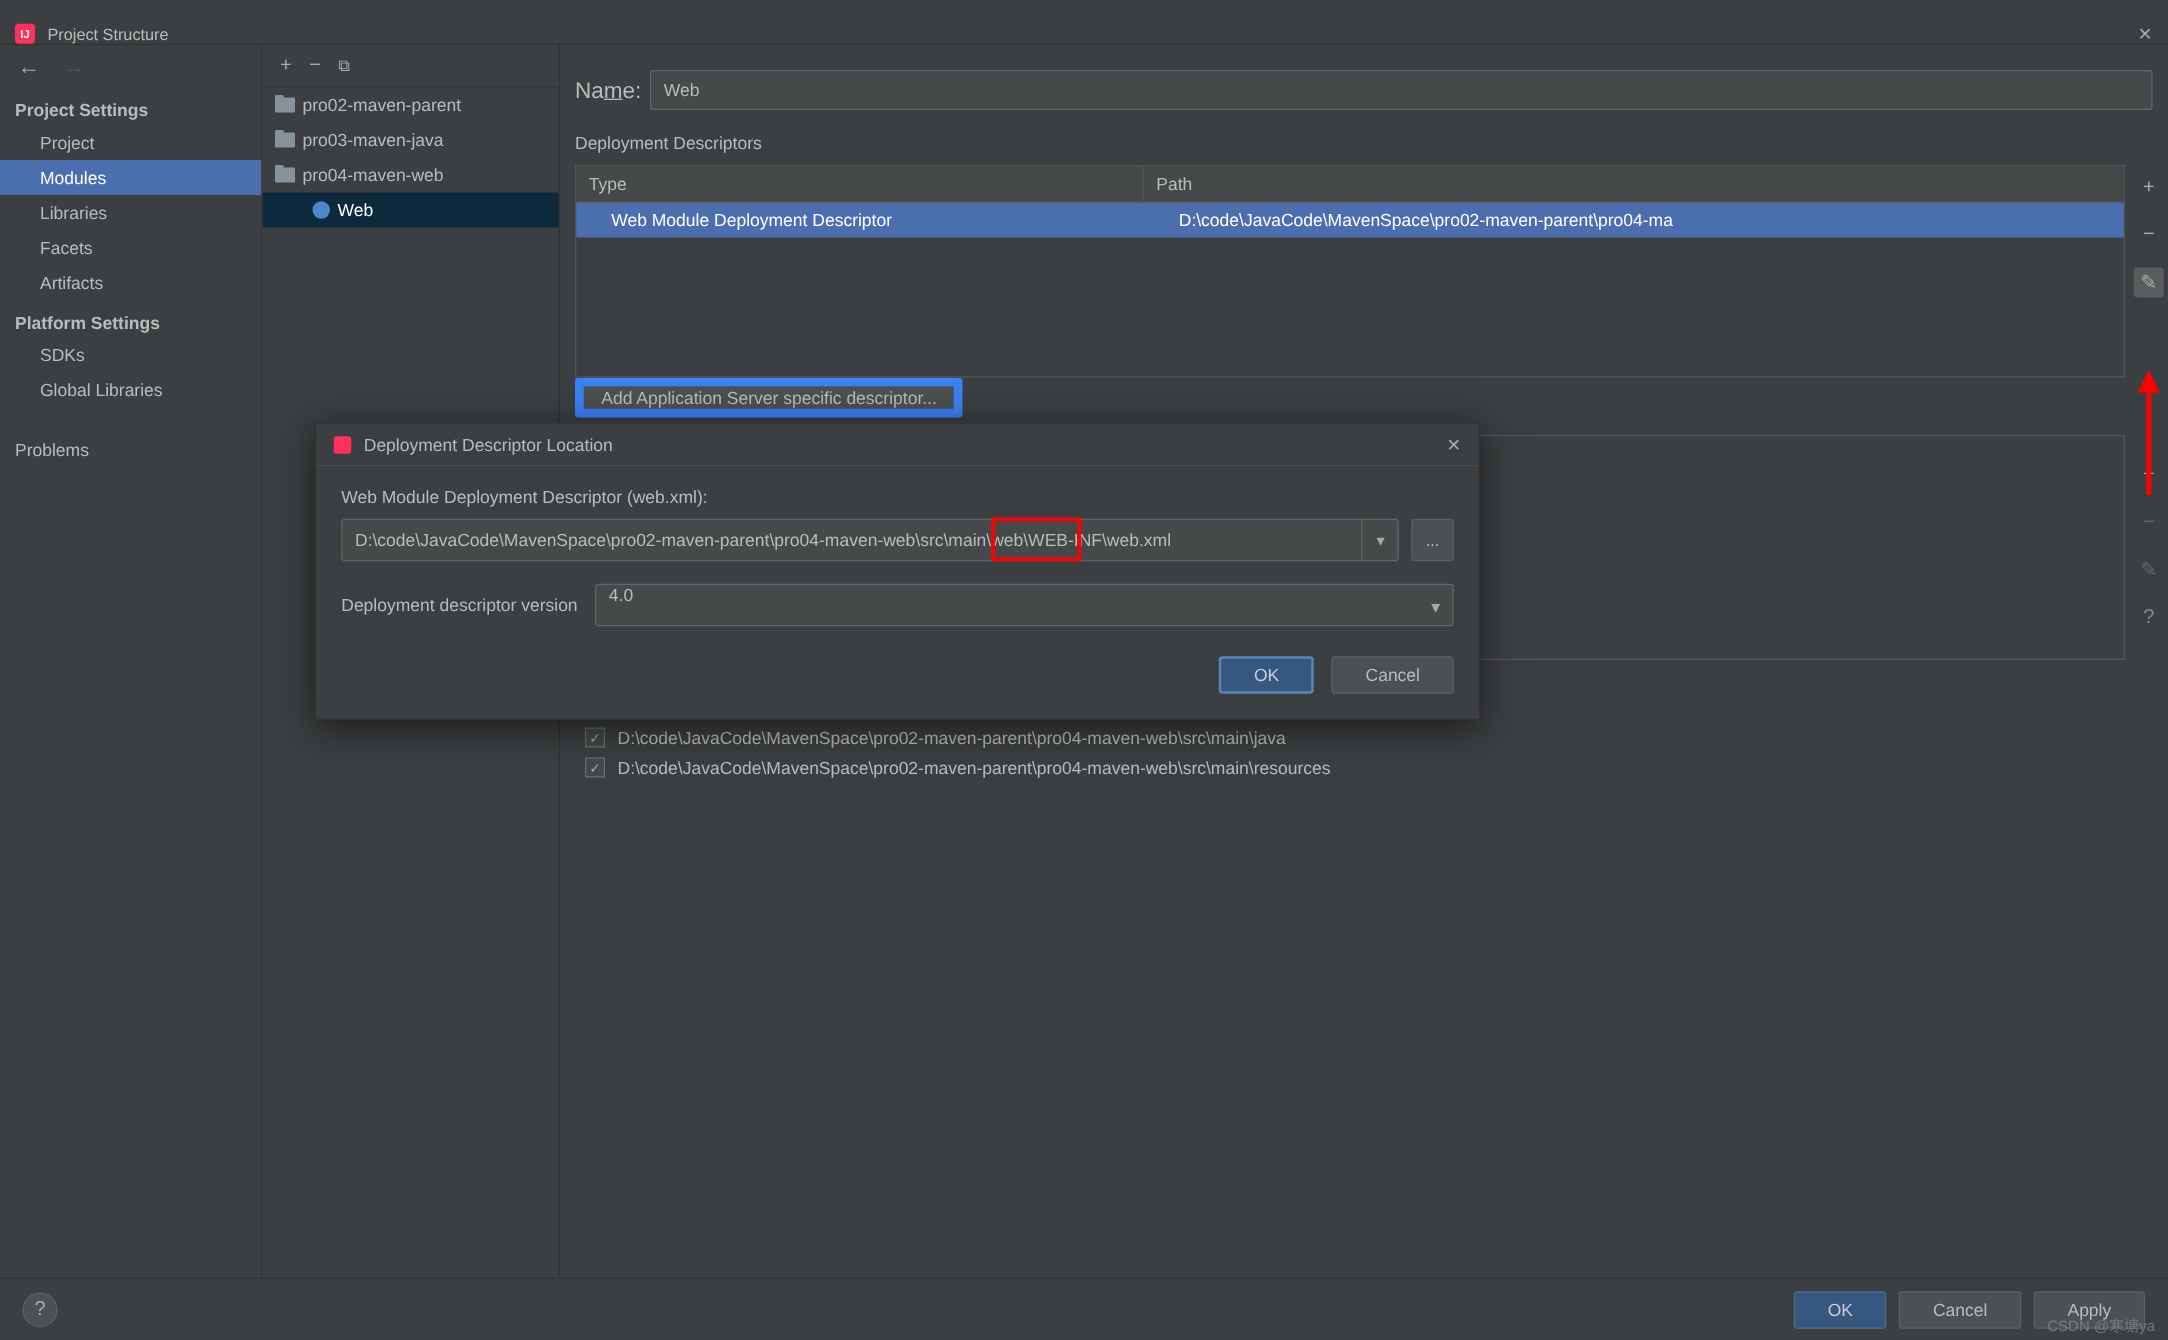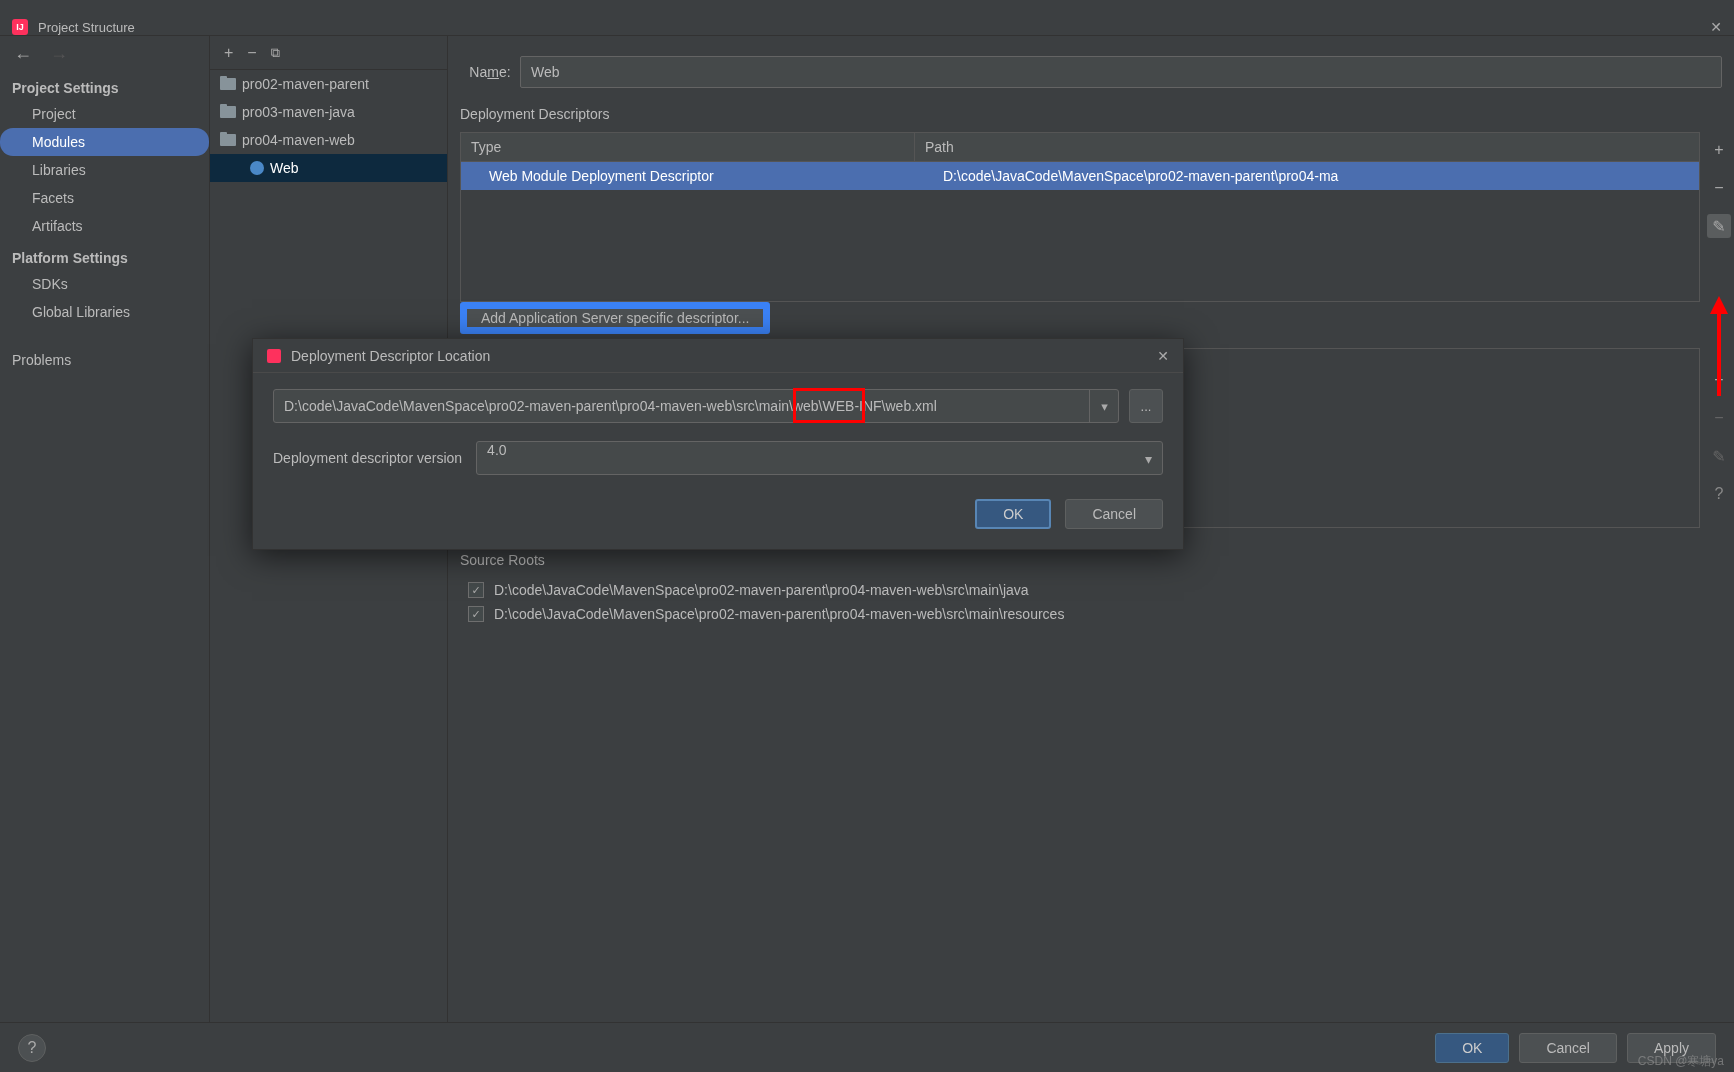--- a/index.html
+++ b/index.html
@@ -11,34 +11,34 @@
 .titlebar .close { margin-left: auto; color: #aaa; font-size: 14px; cursor: pointer; }
 
 .main-area { display: flex; height: calc(100% - 36px - 50px); }
 
 .left-panel { width: 210px; background: #3c3f41; border-right: 1px solid #323232; }
 .nav-row { height: 34px; display:flex; align-items:center; padding: 0 14px; gap: 18px; }
 .nav-arrow { color: #aaa; font-size: 18px; }
 .nav-arrow.disabled { color: #555; }
 .section-header { font-weight: bold; font-size: 14px; color: #bbbbbb; padding: 10px 12px 4px; }
 .nav-item { padding: 6px 12px 6px 32px; font-size: 14px; color: #bbbbbb; cursor: pointer; }
-.nav-item.selected { background: #4b6eaf; color: #fff; border-radius: 13px; }
+.nav-item.selected { background: #4b6eaf; color: #fff; }
 
 .mid-panel { width: 238px; background: #3c3f41; border-right: 1px solid #323232; display:flex; flex-direction:column; }
 .mid-toolbar { height: 34px; display:flex; align-items:center; gap: 14px; padding: 0 14px; border-bottom: 1px solid #323232; color:#aaa; font-size:16px;}
 .tree { flex:1; overflow:auto; }
 .tree-row { display:flex; align-items:center; height:28px; padding-left: 10px; gap:6px; font-size:14px; cursor:pointer; }
 .tree-row.selected { background: #0d293e; color:#fff; }
 .folder-icon { width:16px; height:12px; background:#87939a; border-radius:1px; display:inline-block; position:relative; }
 .folder-icon::before{content:'';position:absolute;top:-2px;left:0;width:7px;height:3px;background:#87939a;border-radius:1px 1px 0 0;}
 .web-icon { width:14px;height:14px;border-radius:50%;background:#4a88c7;display:inline-block; }
 
 .right-panel { flex:1; padding: 20px 0 0 0; position:relative; background:#3c3f41; }
 .form-row { display:flex; align-items:center; margin: 0 12px 18px 12px; }
-.form-label { width: 60px; font-size:14px;text-align:center; }
+.form-label { width: 60px; font-size:18px; }
 .form-label u { text-decoration: underline; }
 .text-input { flex:1; height:32px; background:#45494a; border:1px solid #646464; color:#bbb; padding:0 10px; font-size:14px; border-radius:2px; }
 
 .section-title { font-size:14px; margin: 14px 12px 10px 12px; }
 .table-container { margin: 0 34px 0 12px; border: 1px solid #555; position:relative; min-height: 170px; background:#3c3f41;}
 .table-header { display:flex; background:#45494a; border-bottom: 1px solid #555; }
 .th { padding: 6px 10px; font-size:14px; border-right: 1px solid #555; }
 .th:first-child { width: 454px; }
 .th:last-child { flex:1; border-right:none; }
 .table-row { display:flex; background:#4b6eaf; color:#fff;padding-left:18px; }
@@ -209,20 +209,21 @@
   <button class="btn">Apply</button>
 </div>
 
 <div class="modal-overlay">
   <div class="modal-titlebar">
     <span class="app-icon" style="width:14px;height:14px;background:#fe315d;border-radius:2px;display:inline-block;"></span>
     <span class="modal-title">Deployment Descriptor Location</span>
     <span class="modal-close">✕</span>
   </div>
   <div class="modal-body">
+    <span class="modal-label">Web Module Deployment Descriptor (web.xml):</span>
     <div class="path-row">
       <div class="path-input">
         <input value="D:\code\JavaCode\MavenSpace\pro02-maven-parent\pro04-maven-web\src\main\web\WEB-INF\web.xml" style="">
         <div class="dropdown-arrow">▾</div>
       </div>
       <div class="browse-btn">...</div>
       <div class="highlight-box" style="left:520px; top:-1px; width:72px; height:35px;"></div>
     </div>
     <div class="version-row">
       <label>Deployment descriptor version</label>

